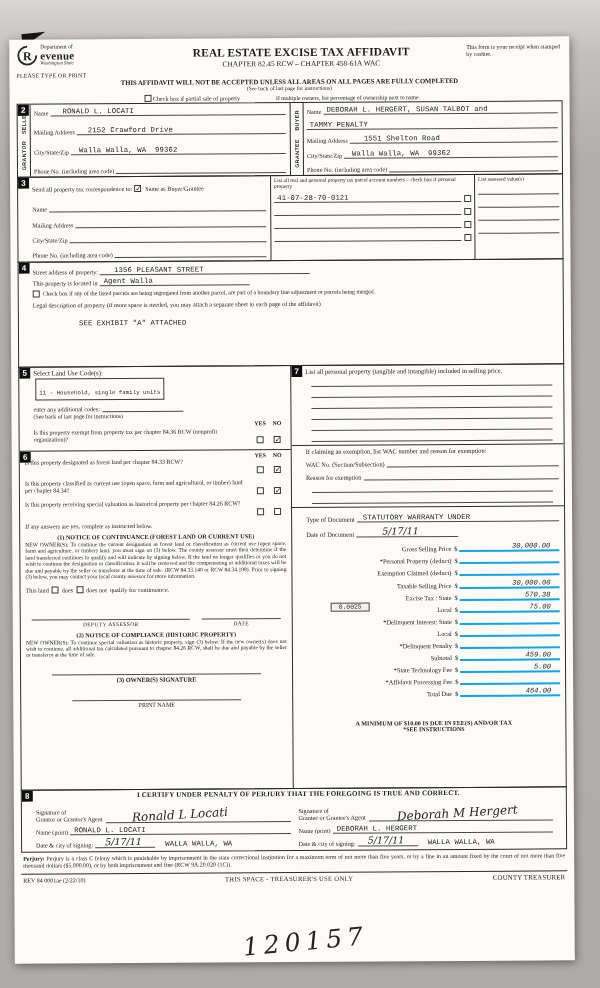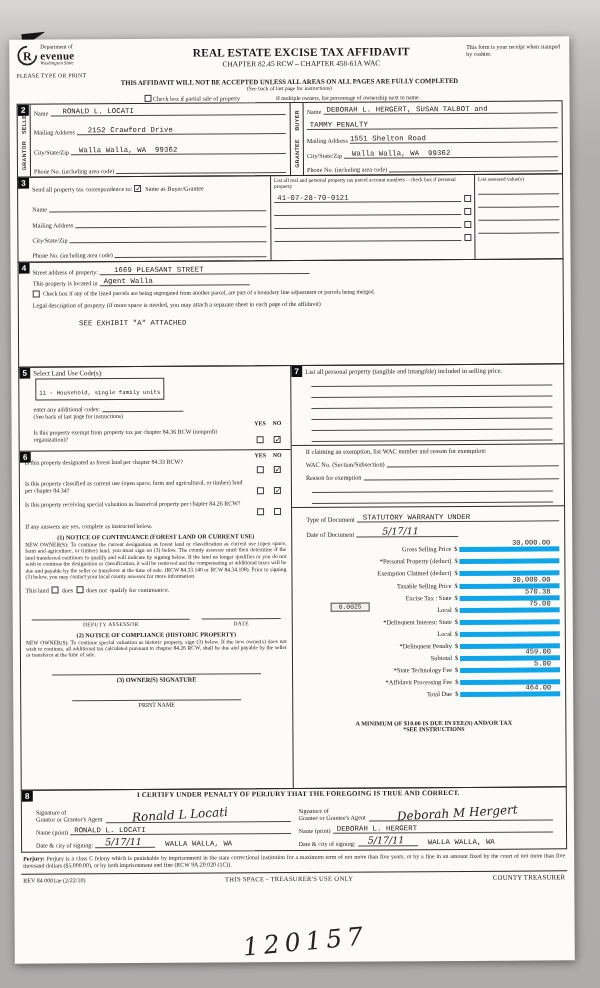--- a/index.html
+++ b/index.html
@@ -101,21 +101,21 @@
   .xdiv { border-top:1px solid #2b2b2b; margin:3px -5px 0 -14px; }
   .exlab { font-size:6.4px; margin-top:2px; }
   .srow { display:flex; align-items:flex-end; margin-top:3px; }
   .srow .flab { font-size:6.3px; }
   .docrow { display:flex; align-items:flex-end; margin-top:5px; }
   .docrow .flab { font-size:6.5px; }
   .trows { margin-top:3px; }
   .trow { display:flex; align-items:flex-end; height:12.1px; position:relative; }
   .tlabel { width:148px; text-align:right; font-size:6.4px; padding-right:3px; white-space:nowrap; }
   .tdollar { font-size:6.4px; padding-right:2px; }
-  .tfill { flex:1; border-bottom:5px solid #0ea5e9; height:9px; position:relative; }
+  .tfill { flex:1; border-bottom:2px solid #0ea5e9; height:9px; position:relative;font-style:italic; }
   .tval { position:absolute; right:9px; bottom:0; font-family:"Liberation Mono","DejaVu Sans Mono",monospace; font-size:7.1px; white-space:pre; }
   .ratebox { position:absolute; left:24px; bottom:2px; border:1px solid #4a4a4a; font-size:6.4px; padding:0 7px;
              font-family:"Liberation Mono","DejaVu Sans Mono",monospace; background:#f4f2ec; }
   .minfee { font-size:6.2px; font-weight:bold; text-align:center; margin-top:22px; }
   .seeinstr { font-size:6px; font-weight:bold; text-align:center; }
 
   
   .s8 { padding:1px 5px 3px 14px; }
   .certify { text-align:center; font-size:7px; font-weight:bold; letter-spacing:.2px; }
   .sigrow8 { display:flex; margin-top:2px; height:22px; }
@@ -221,21 +221,21 @@
               </span>
             </div>
           <div class="frow">
               <span class="fill">
                 <span class="typed" style="margin-left:3px">TAMMY PENALTY</span>
               </span>
             </div>
           <div class="frow">
               <span class="flab">Mailing Address</span>
             <span class="fill">
-                <span class="typed" style="">1551 Shelton Road</span>
+                <span class="typed" style="margin-left:14px">1551 Shelton Road</span>
               </span>
             </div>
           <div class="frow">
               <span class="flab">City/State/Zip</span>
             <span class="fill">
                 <span class="typed" style="margin-left:8px">Walla Walla, WA  99362</span>
               </span>
             </div>
           <div class="frow">
               <span class="flab">Phone No. (including area code)</span>
@@ -322,21 +322,21 @@
             </div>
         </div>
       </div>
     </div>
 
     <div class="sec s4">
       <span class="badge">4</span>
       <div class="s4row">
         <span class="flab">Street address of property:</span>
         <span class="fill" style="max-width:210px">
-            <span class="typed" style="margin-left:14px">1669 PLEASANT STREET</span>
+            <span class="typed" style="margin-left:14px">1356 PLEASANT STREET</span>
           </span>
         <span style="flex:1"></span>
       </div>
       <div class="s4row">
         <span class="flab">This property is located in</span>
         <span class="fill" style="max-width:150px">
             <span class="typed" style="margin-left:4px">Agent Walla</span>
           </span>
         <span style="flex:1"></span>
       </div>

